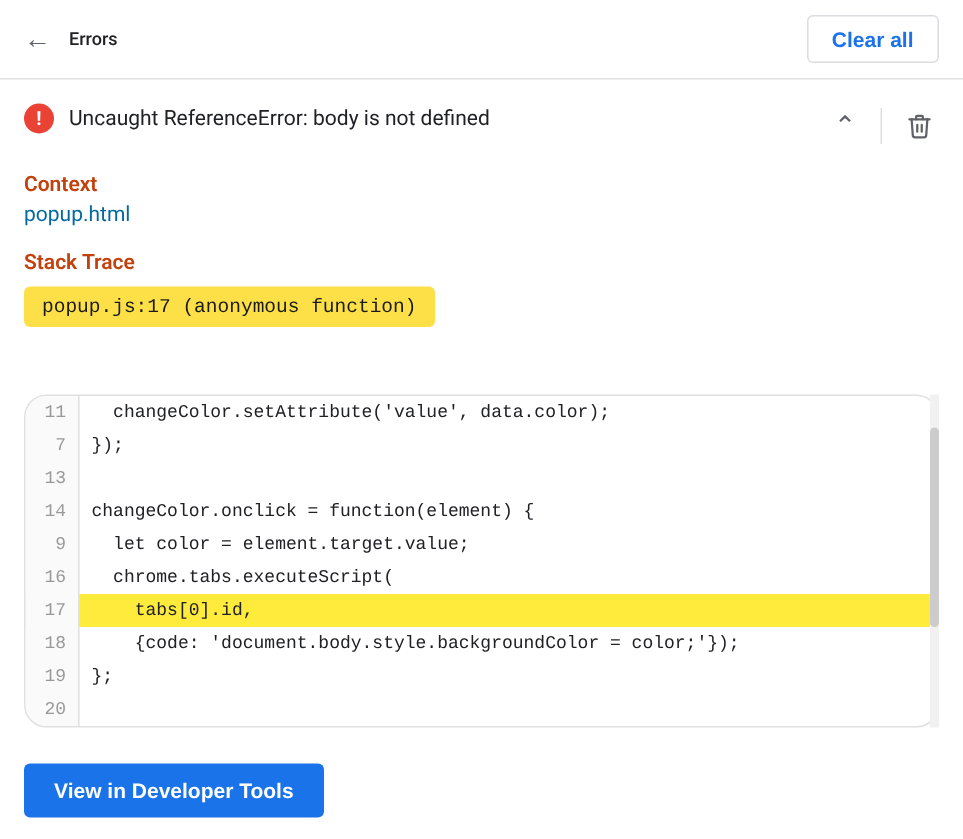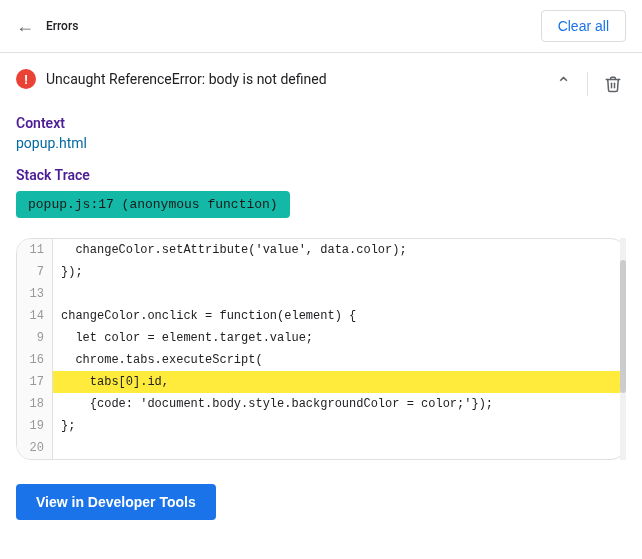--- a/index.html
+++ b/index.html
@@ -33,21 +33,21 @@
     .header-title {
       font-size: 12px;
       font-weight: 500;
       color: #202124;
     }
     .clear-all-btn {
       border: 1px solid #dadce0;
       background: #fff;
       color: #1a73e8;
       font-size: 14px;
-      font-weight: 400;
+      font-weight: 700;
       padding: 7px 16px;
       border-radius: 4px;
       cursor: pointer;
     }
     .content {
       padding: 16px;
     }
     .error-row {
       display: flex;
       align-items: flex-start;
@@ -105,36 +105,36 @@
     }
     .divider {
       width: 1px;
       height: 24px;
       background: #e0e0e0;
       margin: 0 4px;
     }
     .section-label {
       font-size: 14px;
       font-weight: 600;
-      color: #4c1d95;
+      color: #c2410c;
       margin-bottom: 4px;
     }
     .section-value {
       font-size: 14px;
       color: #0369a1;
       margin-bottom: 16px;
     }
     .stack-trace-pill {
-      background: #14b8a6;
+      background: #fde047;
       color: #1a1a1a;
       font-size: 13px;
       font-family: 'Courier New', Courier, monospace;
       padding: 6px 12px;
       border-radius: 4px;
-      margin-bottom: 8px;
+      margin-bottom: 33px;
       display: inline-block;
     }
     .code-block {
       border: 1px solid #e0e0e0;
       border-radius: 15px;
       overflow: hidden;
       font-family: 'Courier New', Courier, monospace;
       font-size: 12px;
       background: #fff;
       margin-bottom: 16px;

